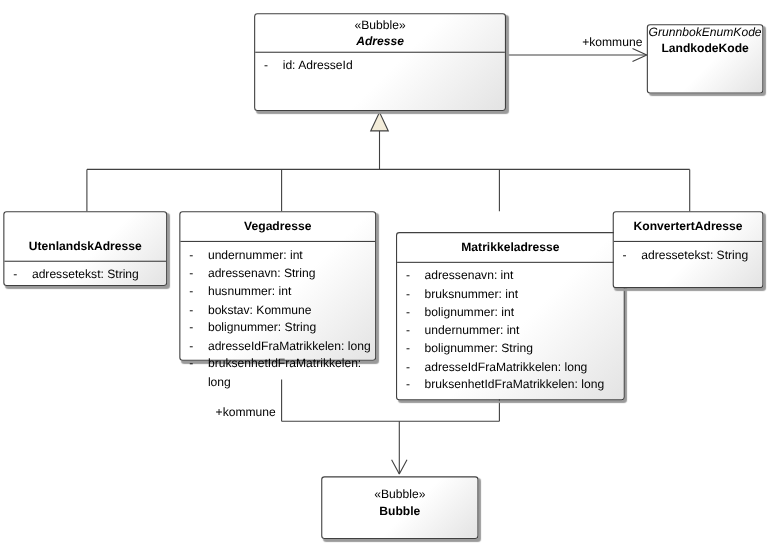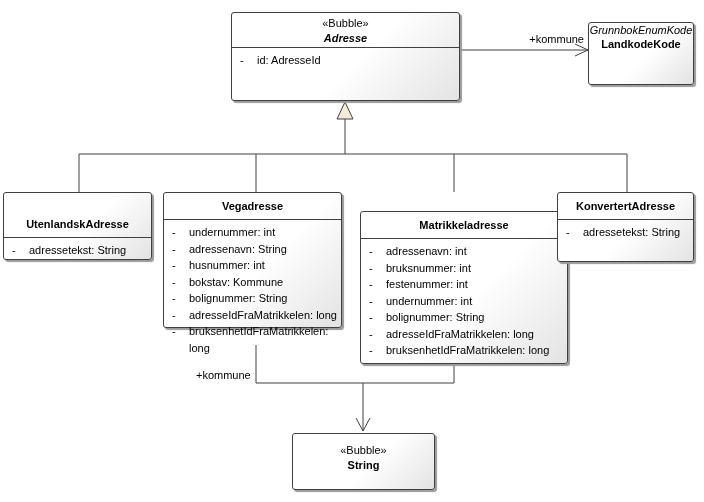--- a/index.html
+++ b/index.html
@@ -128,21 +128,21 @@
       <div class="attr-row">
         <span class="vis">-</span>
         <span>adressenavn: int</span>
       </div>
       <div class="attr-row">
         <span class="vis">-</span>
         <span>bruksnummer: int</span>
       </div>
       <div class="attr-row">
         <span class="vis">-</span>
-        <span>festenummer: int</span>
+        <span>bolignummer: int</span>
       </div>
       <div class="attr-row">
         <span class="vis">-</span>
         <span>undernummer: int</span>
       </div>
       <div class="attr-row">
         <span class="vis">-</span>
         <span>bolignummer: String</span>
       </div>
       <div class="attr-row">
@@ -162,17 +162,17 @@
       <div class="attr-row">
         <span class="vis">-</span>
         <span>adressetekst: String</span>
       </div>
     </div>
   </div>
 
   <div class="uml-box" style="left:292px; top:433px; width:143px; height:57px;">
     <div class="name-compartment" style="padding-top:9px;">
       <div class="stereo">«Bubble»</div>
-      <div class="cls-name">String</div>
+      <div class="cls-name">Bubble</div>
     </div>
   </div>
 
 </div>
 
 </body></html>

